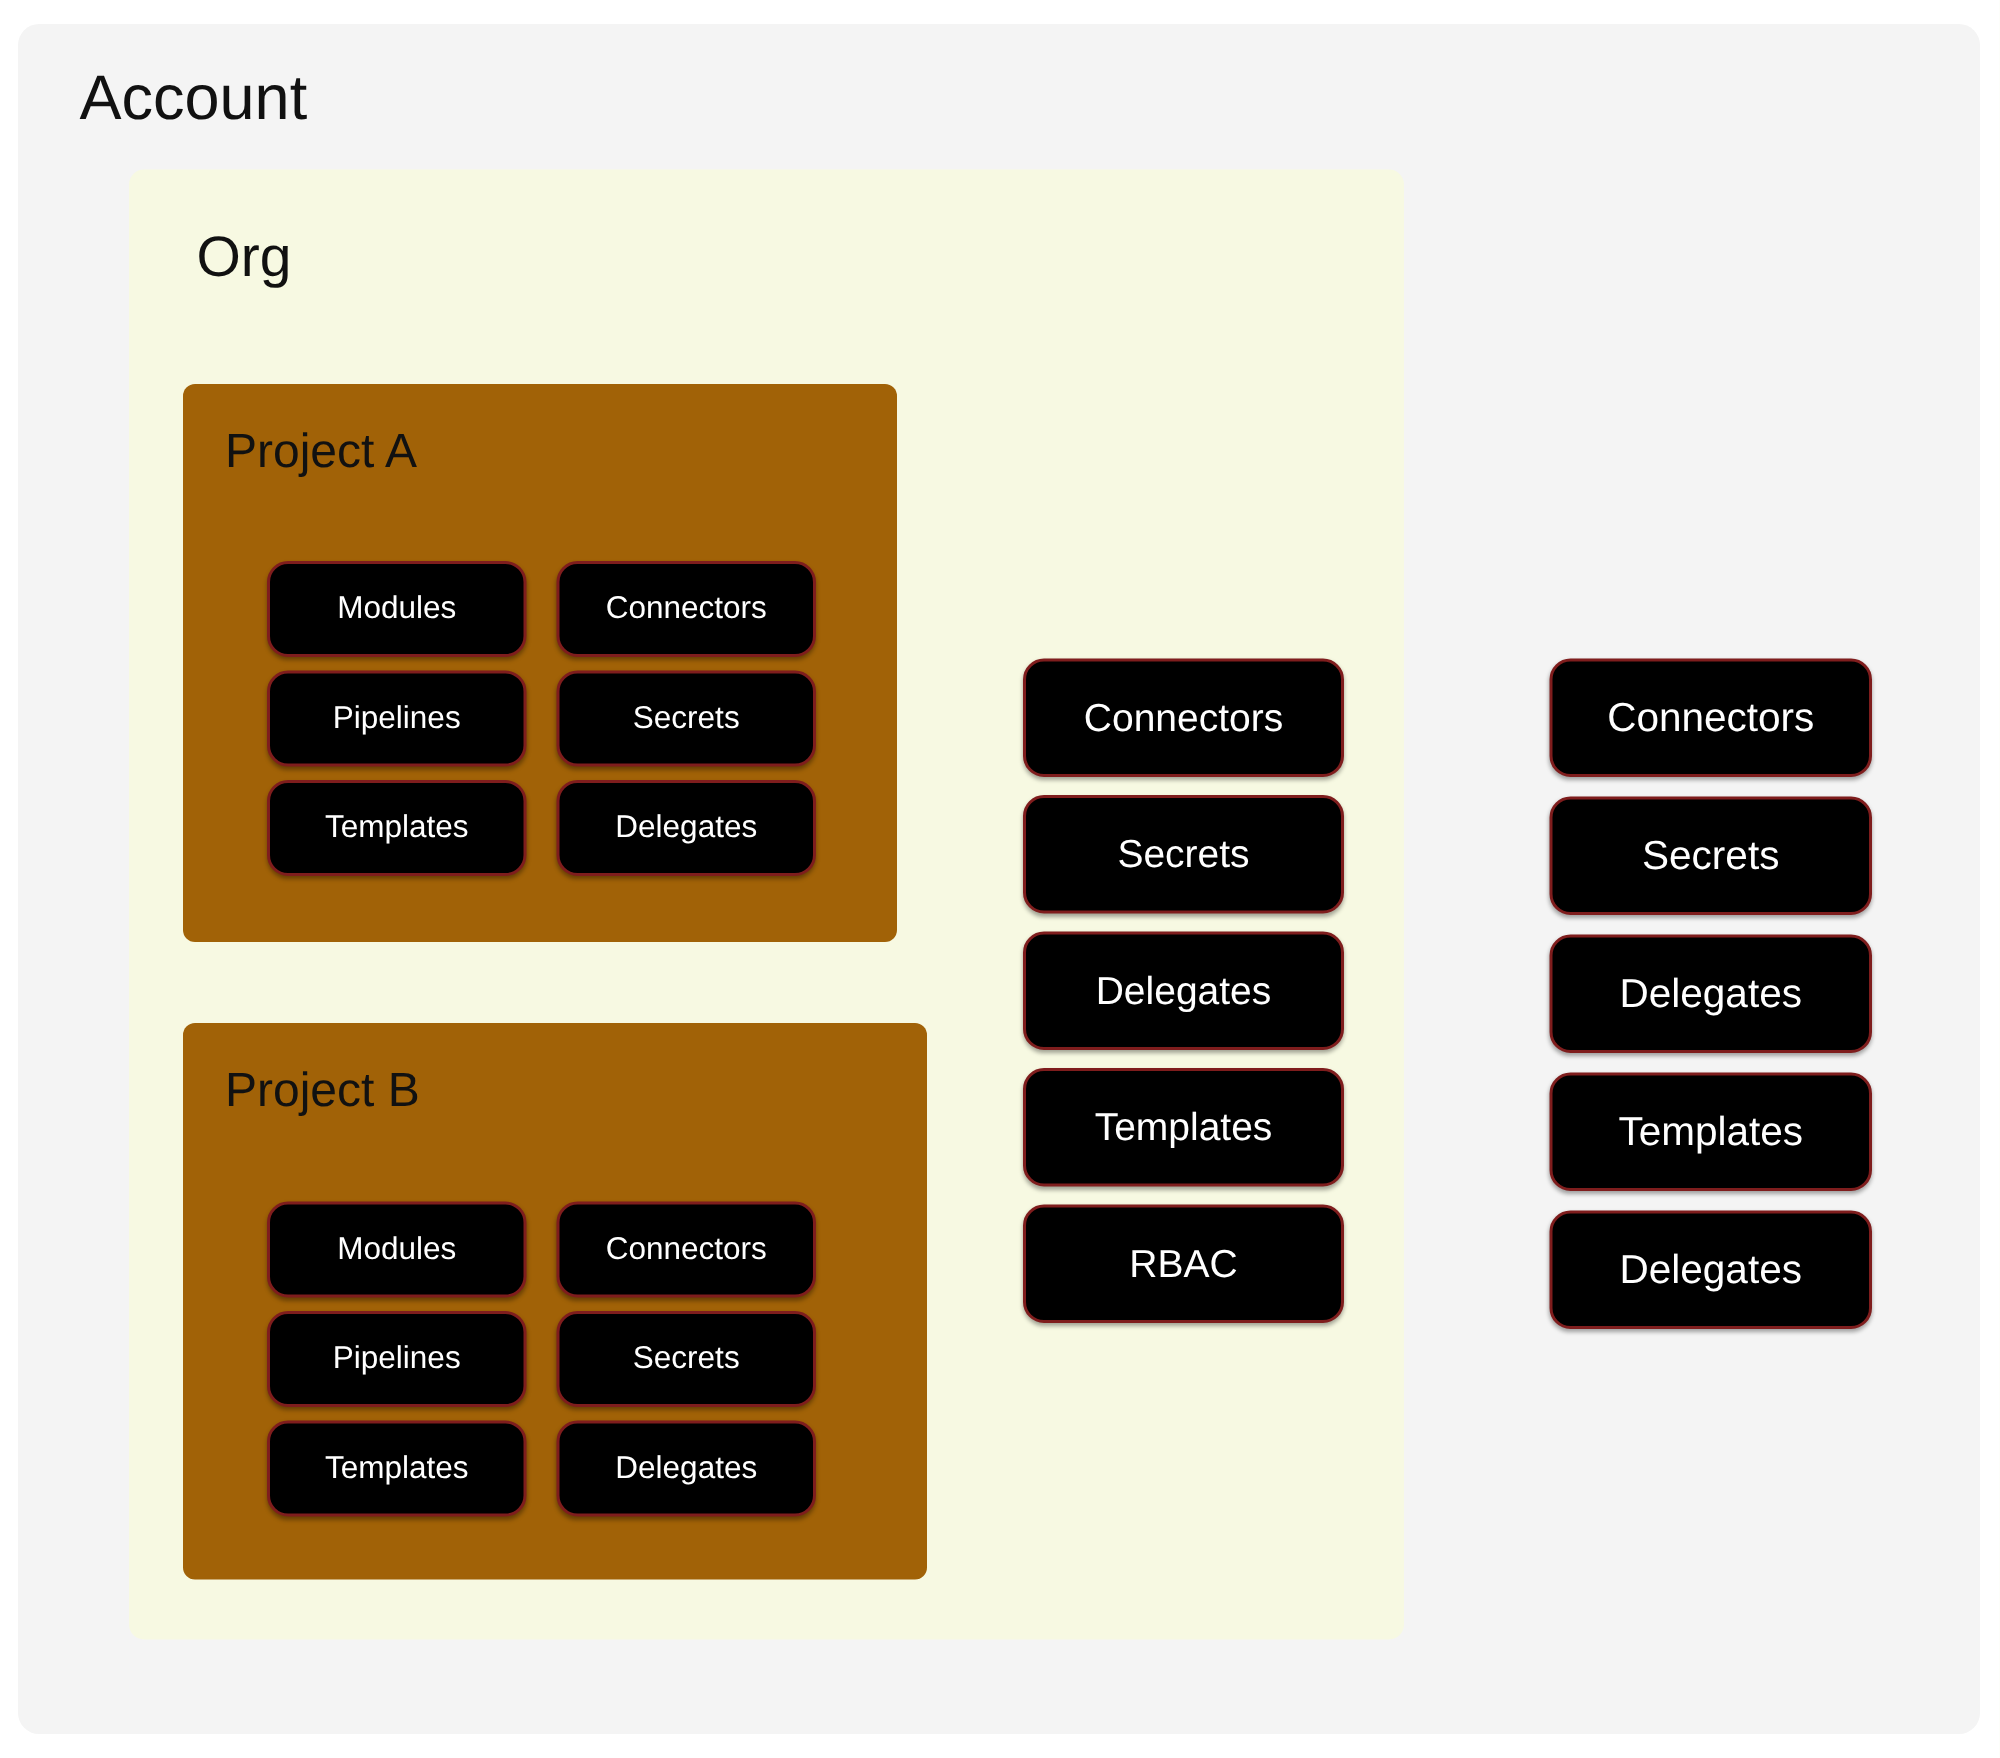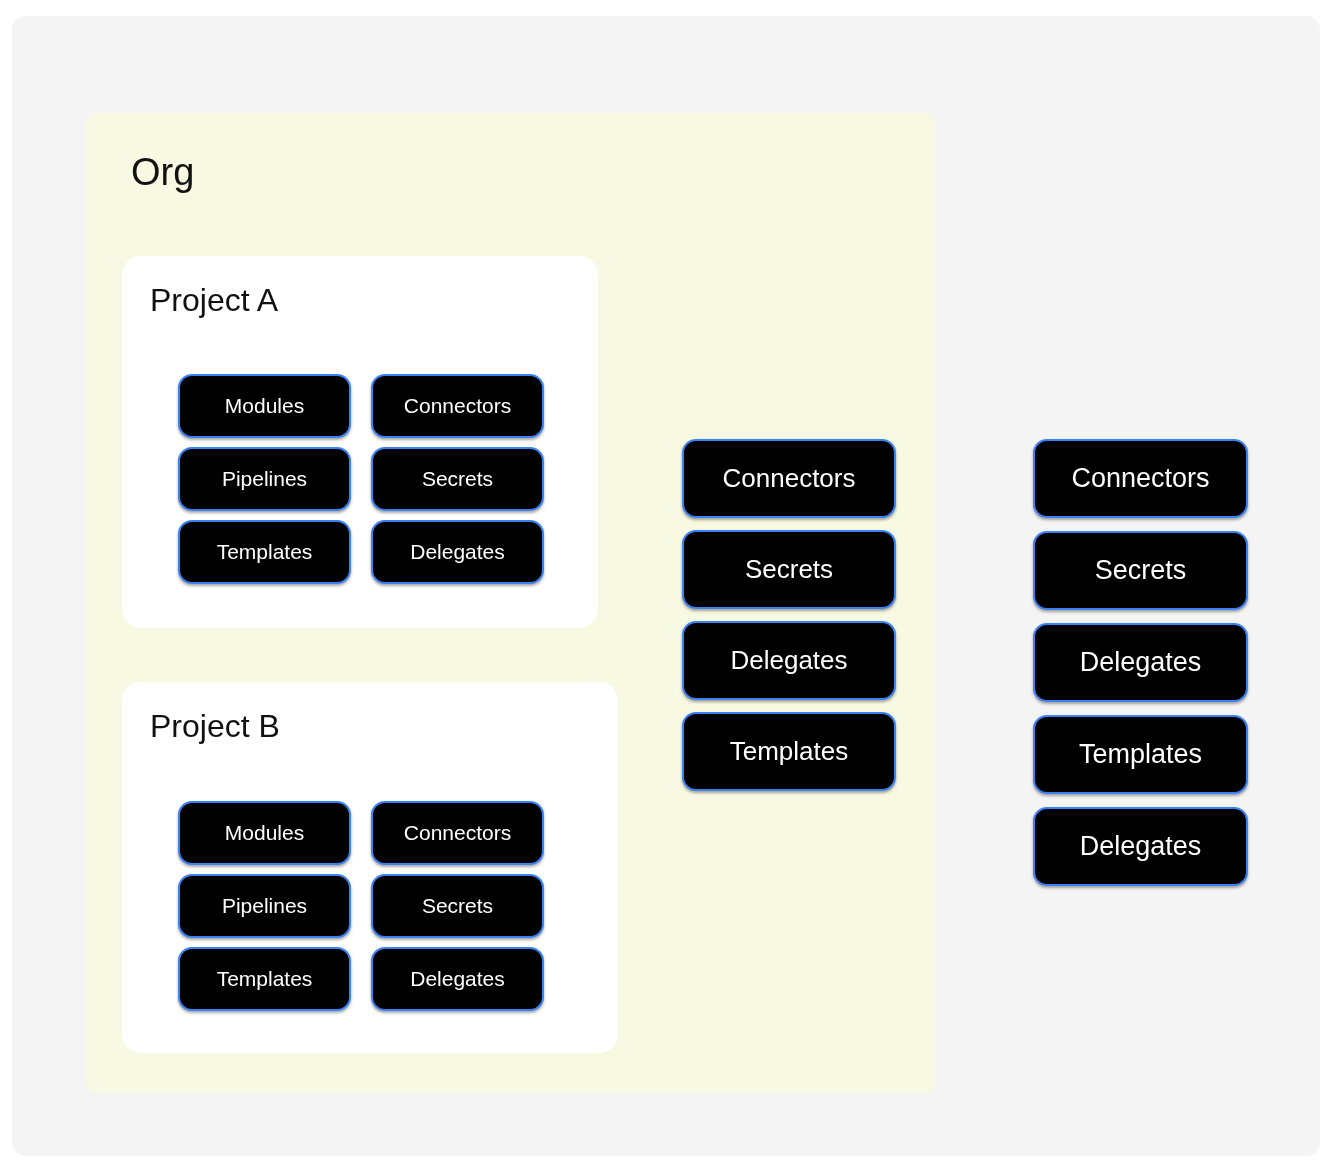--- a/index.html
+++ b/index.html
@@ -48,22 +48,22 @@
     top: 37px;
     font-size: 38px;
     line-height: 1.2;
     color: #111111;
   }
   .project-box {
     position: absolute;
     left: 36px;
     width: 476px;
     height: 372px;
-    background: #ffffff;
-    border-radius: 19px;
+    background: #a16207;
+    border-radius: 8px;
     text-align: center;
   }
   .project-a { top: 143px; }
   .project-b { top: 569px; height: 371px; padding-left: 20px; }
   .project-title {
     position: absolute;
     left: 28px;
     top: 25px;
     font-size: 32px;
     line-height: 1.2;
@@ -75,21 +75,21 @@
     top: 118px;
     display: grid;
     grid-template-columns: 173px 173px;
     grid-auto-rows: 64px;
     column-gap: 20px;
     row-gap: 9px;
   }
   .chip {
     box-sizing: border-box;
     background: #000000;
-    border: 2px solid #3b82f6;
+    border: 2px solid #7f1d1d;
     border-radius: 14px;
     color: #ffffff;
     display: flex;
     align-items: center;
     justify-content: center;
     box-shadow: 0 2px 3px rgba(0,0,0,0.35);
     white-space: nowrap;
   }
   .project-chip { font-size: 21px; }
   .org-chips {
@@ -119,20 +119,21 @@
     font-size: 27px;
   }
 </style>
 </head>
 <body>
 
 <div class="canvas">
 
   <div class="account-box">
 
+    <div class="account-title">Account</div>
 
     <div class="org-box">
 
       <div class="org-title">Org</div>
 
       <div class="project-box project-a">
         <div class="project-title">Project A</div>
         <div class="project-chips">
           <div class="chip project-chip">Modules</div>
           <div class="chip project-chip">Connectors</div>
@@ -153,20 +154,21 @@
           <div class="chip project-chip">Templates</div>
           <div class="chip project-chip">Delegates</div>
         </div>
       </div>
 
       <div class="org-chips">
         <div class="chip org-chip">Connectors</div>
         <div class="chip org-chip">Secrets</div>
         <div class="chip org-chip">Delegates</div>
         <div class="chip org-chip">Templates</div>
+        <div class="chip org-chip">RBAC</div>
       </div>
 
     </div>
 
     <div class="account-chips">
       <div class="chip account-chip">Connectors</div>
       <div class="chip account-chip">Secrets</div>
       <div class="chip account-chip">Delegates</div>
       <div class="chip account-chip">Templates</div>
       <div class="chip account-chip">Delegates</div>

